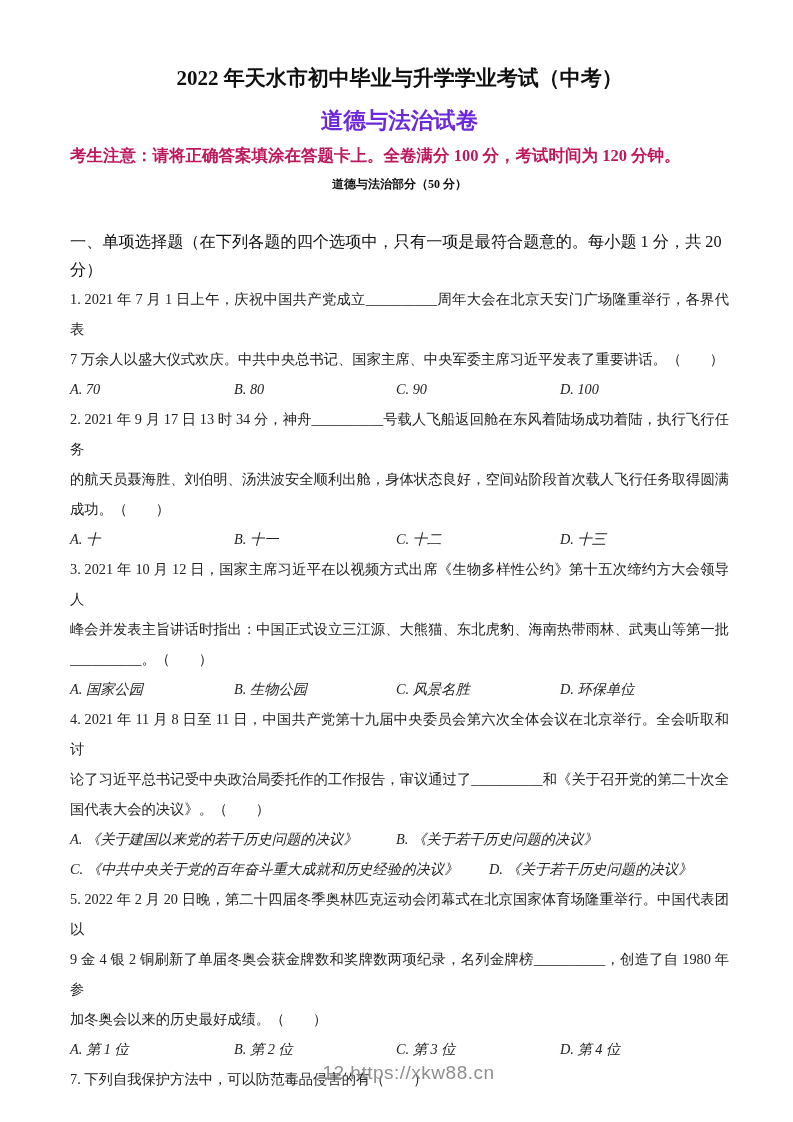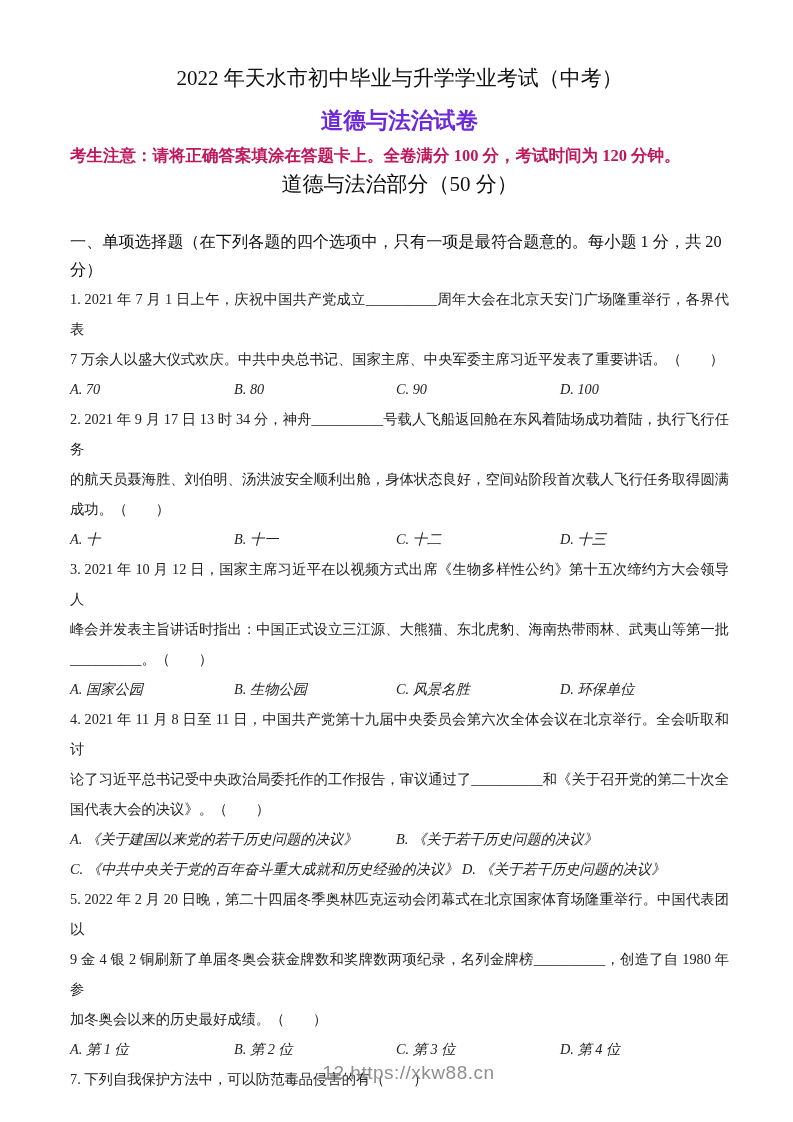--- a/index.html
+++ b/index.html
@@ -15,63 +15,63 @@
   .content {
     position: absolute;
     left: 70px;
     top: 64px;
     width: 659px;
   }
   .exam-title {
     margin: 0 0 13px 0;
     font-size: 21px;
     line-height: 28px;
-    font-weight: normal;
+    font-weight: bold;
     text-align: center;
     color: #0f0f0f;
   }
   .paper-title {
     margin: 0 0 6px 0;
     font-size: 22.5px;
     line-height: 31px;
     font-weight: bold;
     text-align: center;
     color: #6d28d9;
   }
   .notice {
     font-size: 16.5px;
     line-height: 28px;
     font-weight: bold;
     color: #be185d;
   }
   .part-title {
-    font-size: 21px;
+    font-size: 12px;
     line-height: 28px;
-    font-weight: normal;
+    font-weight: bold;
     text-align: center;
     color: #0f0f0f;
   }
   .section-title {
     font-size: 16.2px;
     line-height: 28px;
     font-weight: normal;
     color: #0f0f0f;
     margin-top: 30px;
   }
   .questions {
     font-size: 14.3px;
     line-height: 30px;
     color: #222222;
   }
   .q-line { text-align: justify; }
   .q-line.full { text-align-last: justify; }
   .opt-row { display: grid; font-style: italic; }
   .opt-row.cols-4    { grid-template-columns: 164px 162px 164px auto; }
   .opt-row.cols-ab   { grid-template-columns: 326px auto; }
-  .opt-row.cols-cd   { grid-template-columns: 392px auto; }
+  .opt-row.cols-cd   { grid-template-columns: 392px auto; gap: 27px; }
   .opt { white-space: nowrap; overflow: visible; }
   .footer {
     position: absolute;
     left: 12px;
     top: 1062px;
     width: 100%;
     text-align: center;
     font-family: "Liberation Sans", "DejaVu Sans", sans-serif;
     font-size: 19px;
     color: #8f8f8f;

